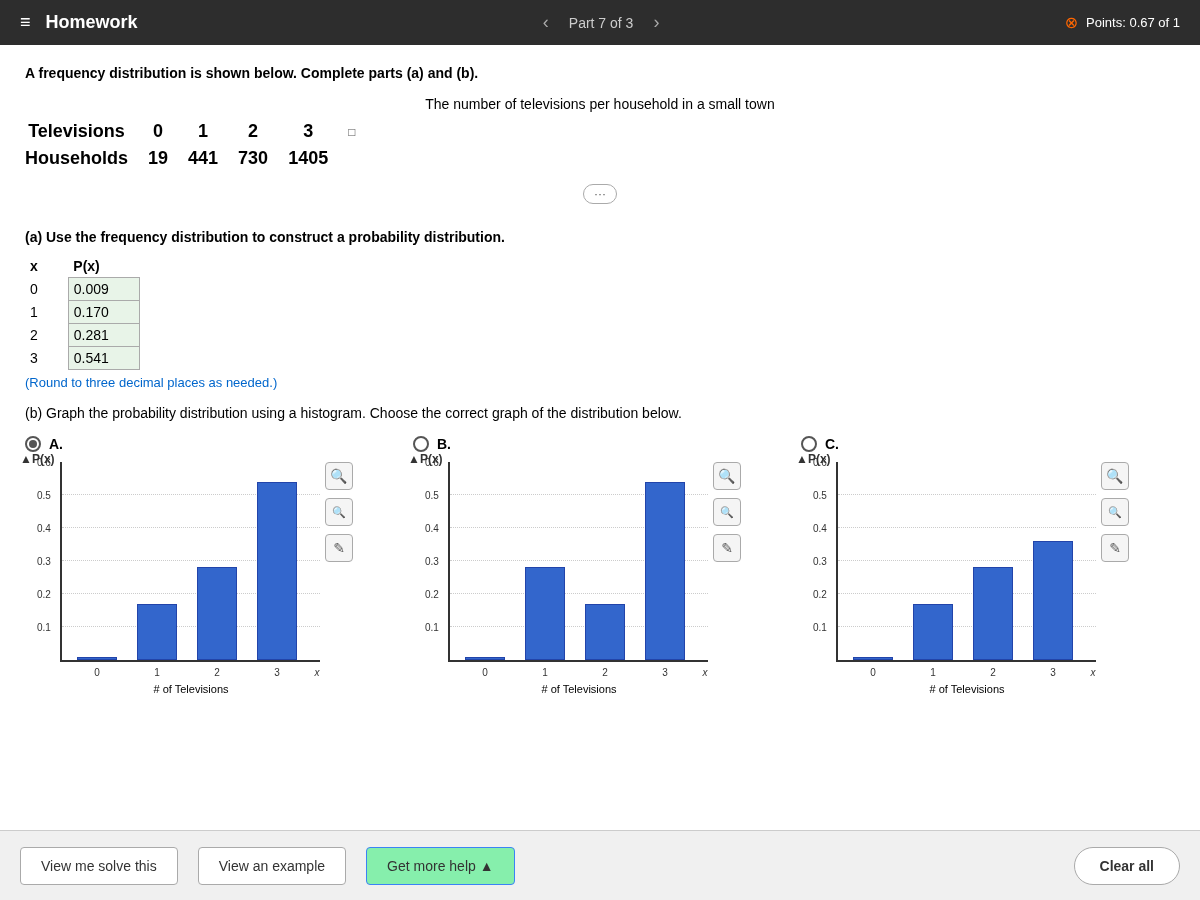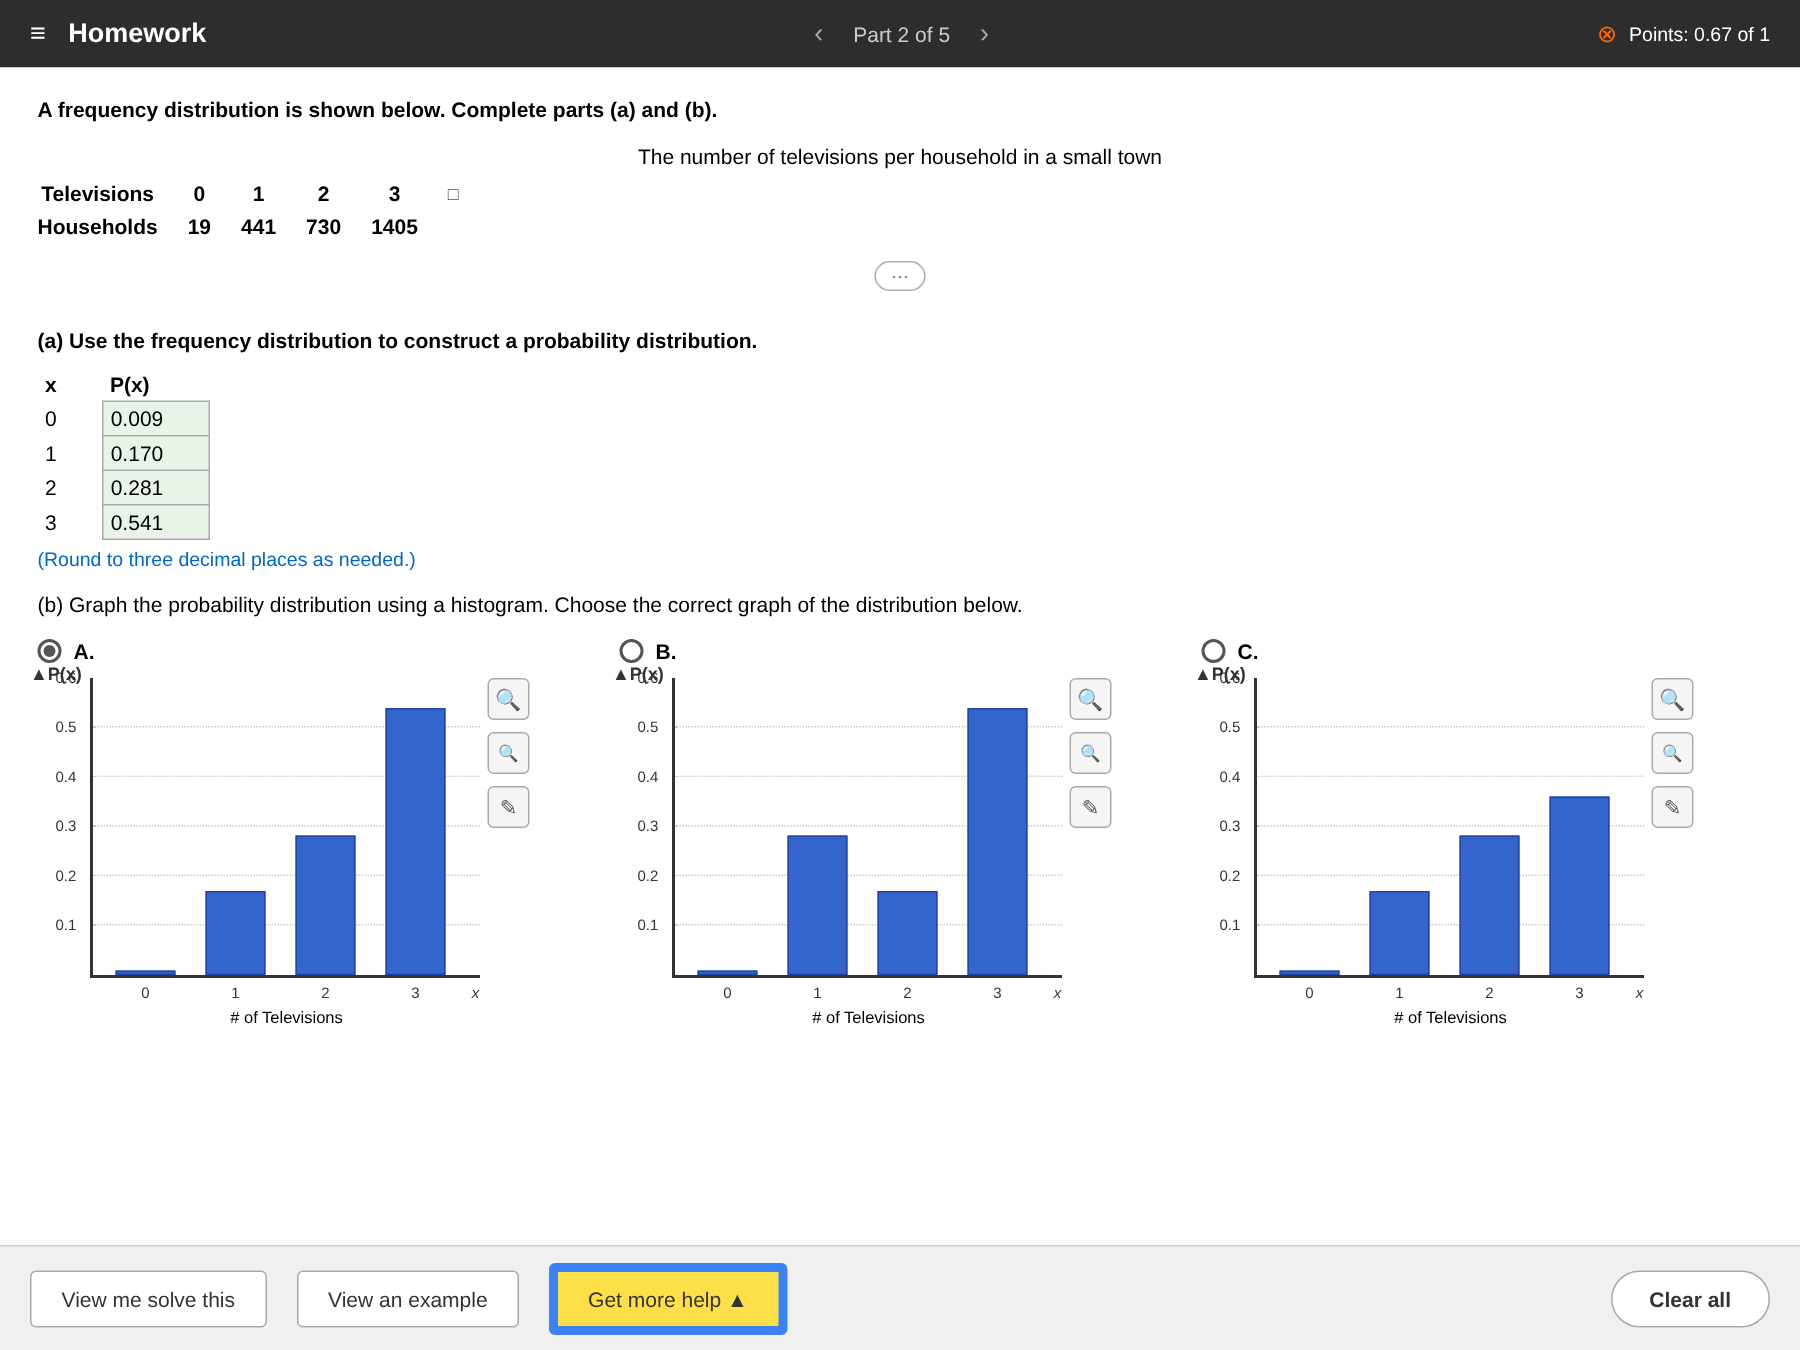--- a/index.html
+++ b/index.html
@@ -28,21 +28,21 @@
       padding: 20px 25px;
       height: 809px;
       overflow-y: auto;
     }
 
     .problem-title { font-size: 14px; margin-bottom: 15px; }
     .problem-title strong { font-weight: bold; }
 
     .table-section { margin-bottom: 2px; text-align: center; }
     .data-table { border-collapse: collapse; }
-    .data-table td { padding: 3px 20px 3px 0; font-size: 14px; font-weight: bold; }
+    .data-table td { padding: 3px 20px 3px 0; font-size: 18px; font-weight: bold; }
     .data-table td:first-child { font-weight: bold; }
 
     .more-btn {
       display: inline-block;
       border: 1px solid #aaa;
       border-radius: 10px;
       padding: 2px 10px;
       font-size: 12px;
       margin: 10px 0;
       cursor: pointer;
@@ -196,40 +196,40 @@
       border-radius: 20px;
       padding: 10px 25px;
       font-size: 14px;
       cursor: pointer;
       color: #333;
       margin-left: auto;
       font-weight: bold;
     }
 
     .get-more-help {
-      background: #fde047;
-      border: 6px solid #3b82f6;
+      background: #86efac;
+      border: 1px solid #3b82f6;
       border-radius: 4px;
       padding: 10px 20px;
       font-size: 14px;
       cursor: pointer;
       color: #333;
     }
   </style>
 </head>
 <body>
 
 <div class="top-bar">
   <div class="top-bar-left">
     <span class="hamburger">≡</span>
     <span class="hw-title">Homework</span>
   </div>
   <div class="nav-arrows">
     <span class="nav-arrow">‹</span>
-    <span style="color:#ccc;font-size:14px;">Part 2 of 5</span>
+    <span style="color:#ccc;font-size:14px;">Part 7 of 3</span>
     <span class="nav-arrow">›</span>
   </div>
   <div class="top-bar-right">
     <span class="points-icon">⊗</span>
     <span>Points: 0.67 of 1</span>
   </div>
 </div>
 
 <div class="main-content">
 

